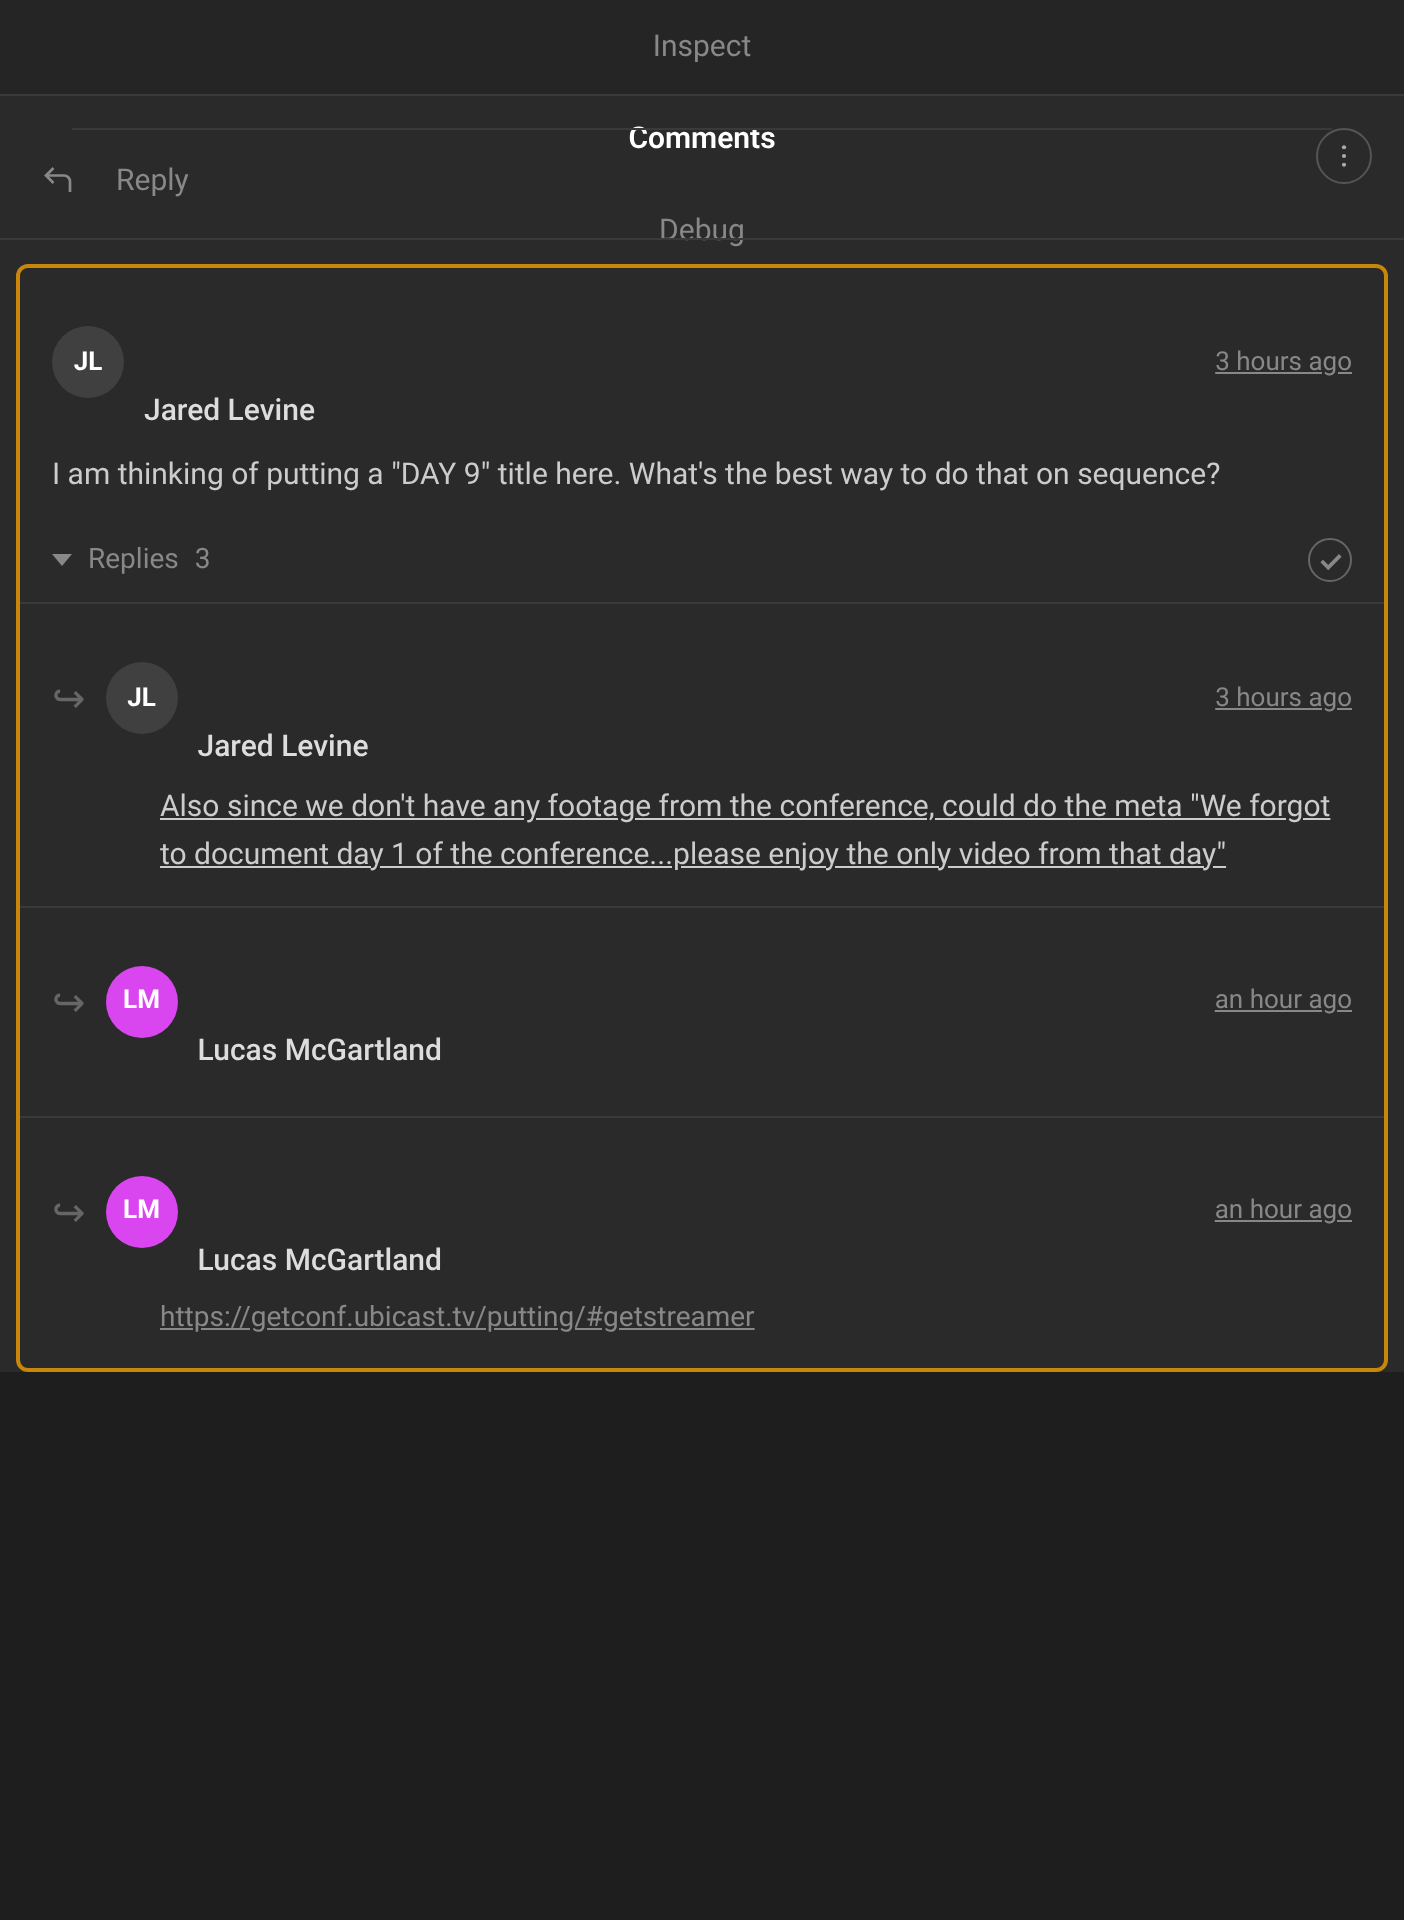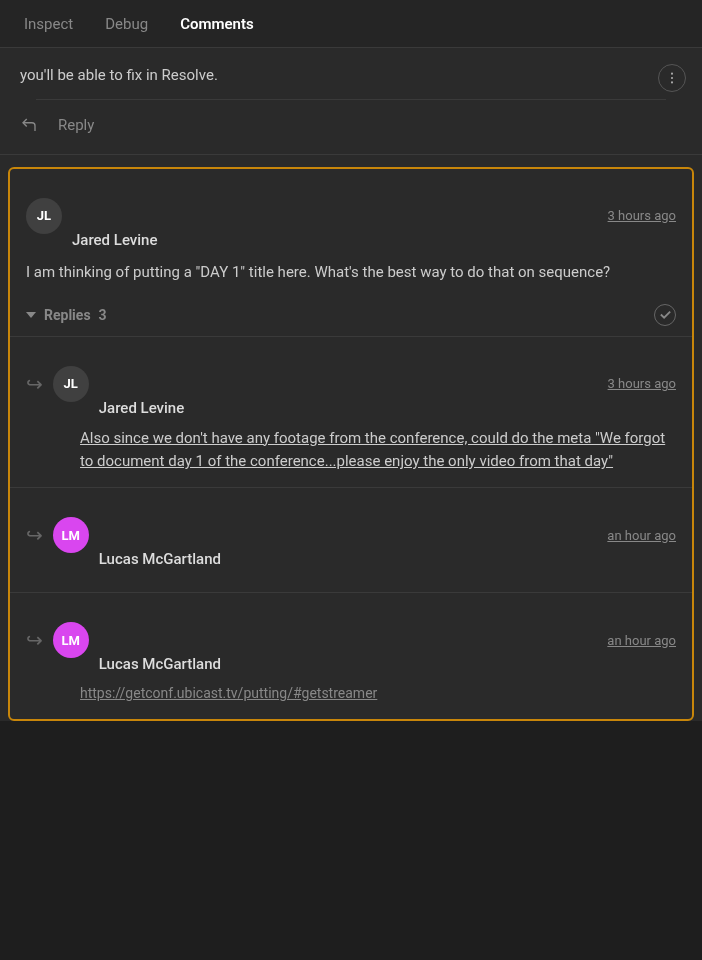--- a/index.html
+++ b/index.html
@@ -12,22 +12,23 @@
       color: #cccccc;
       overflow-x: hidden;
     }
 
     
     .tab-bar {
       display: flex;
       align-items: center;
       background: #252525;
       border-bottom: 1px solid #3a3a3a;
-      padding: 0 8px;
+      padding: 0 28px;
       height: 48px;
+      flex-direction: column;
     }
 
     .tab-item {
       padding: 14px 16px;
       font-size: 15px;
       cursor: pointer;
       color: #888888;
     }
 
     .tab-item.active {
@@ -158,21 +159,20 @@
       padding: 8px 16px 10px 16px;
     }
 
     .replies-toggle {
       display: flex;
       align-items: center;
       gap: 8px;
       color: #888888;
       font-size: 14px;
       cursor: pointer;
-      font-weight: bold;
     }
 
     .replies-toggle .chevron {
       width: 0;
       height: 0;
       border-left: 5px solid transparent;
       border-right: 5px solid transparent;
       border-top: 6px solid #888;
     }
 
@@ -244,35 +244,34 @@
       height: 1px;
       background: #3a3a3a;
       margin: 0 16px;
     }
   </style>
 </head>
 <body>
 
 <div class="tab-bar">
   <div class="tab-item">Inspect</div>
+  <div class="tab-item active">Comments</div>
   <div class="tab-item">Debug</div>
-  <div class="tab-item active">Comments</div>
 </div>
 
 <div class="comments-panel">
 
   <div class="comment-top-partial">
     <div class="menu-icon-top">
       <svg viewBox="0 0 16 16" xmlns="http://www.w3.org/2000/svg">
         <circle cx="8" cy="3" r="1.2"></circle>
         <circle cx="8" cy="8" r="1.2"></circle>
         <circle cx="8" cy="13" r="1.2"></circle>
       </svg>
     </div>
-    <div class="text">you'll be able to fix in Resolve.</div>
     <div class="divider"></div>
     <div style="height:12px"></div>
     <div class="reply-btn">
       <svg viewBox="0 0 24 24" xmlns="http://www.w3.org/2000/svg">
         <polyline points="9 14 4 9 9 4"></polyline>
         <path d="M20 20v-7a4 4 0 0 0-4-4H4"></path>
       </svg>
       <span>Reply</span>
     </div>
   </div>
@@ -280,21 +279,21 @@
   <div class="comment-main">
 
     <div class="comment-header">
       <div class="comment-author">
         <div class="avatar avatar-jl">JL</div>
         <span class="author-name">Jared Levine</span>
       </div>
       <span class="timestamp">3 hours ago</span>
     </div>
 
-    <div class="comment-body">I am thinking of putting a "DAY 1" title here. What's the best way to do that on sequence?</div>
+    <div class="comment-body">I am thinking of putting a "DAY 9" title here. What's the best way to do that on sequence?</div>
 
     <div class="replies-row">
       <div class="replies-toggle">
         <div class="chevron"></div>
         <span>Replies</span>
         <span class="replies-count">3</span>
       </div>
       <div class="check-circle">
         <svg viewBox="0 0 14 14" xmlns="http://www.w3.org/2000/svg">
           <polyline points="2 7 5.5 10.5 12 4"></polyline>

